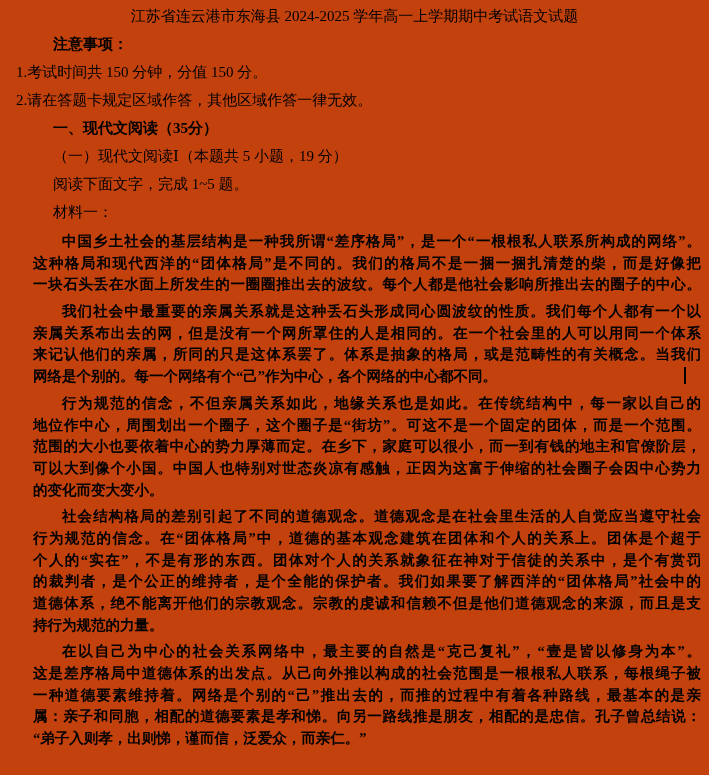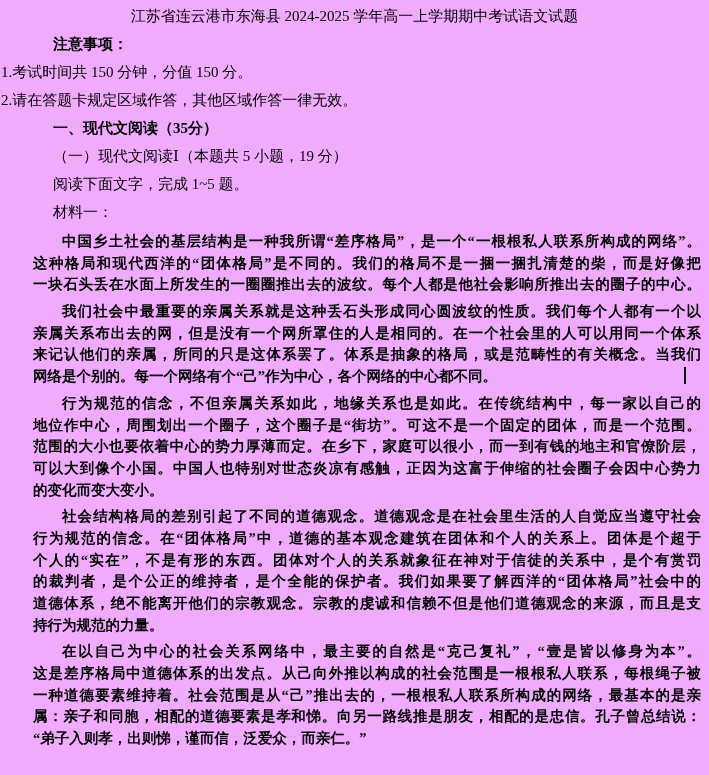--- a/index.html
+++ b/index.html
@@ -5,37 +5,37 @@
   html, body {
     margin: 0;
     padding: 0;
     background: #ffffff;
   }
   .doc {
     position: relative;
     width: 709px;
     height: 775px;
     overflow: hidden;
-    background: #f0abfc;
+    background: #c2410c;
     color: #000000;
     font-family: "Liberation Serif", "DejaVu Serif", serif;
   }
   .row {
     height: 28px;
     line-height: 28px;
     font-size: 15px;
     white-space: nowrap;
   }
   .title-row {
     margin-top: 2px;
     text-align: center;
   }
   .bold { font-weight: bold; }
   .indent-heading { padding-left: 53px; }
-  .indent-note { padding-left: 1px; }
+  .indent-note { padding-left: 16px; }
   .body-text {
     margin-left: 33px;
     width: 668px;
     font-size: 14.5px;
   }
   .para { margin-top: 5px; font-weight: bold; }
   .line {
     height: 21.7px;
     line-height: 21.7px;
     text-align: justify;
@@ -97,20 +97,20 @@
         <div class="line first">社会结构格局的差别引起了不同的道德观念。道德观念是在社会里生活的人自觉应当遵守社会</div>
         <div class="line">行为规范的信念。在“团体格局”中，道德的基本观念建筑在团体和个人的关系上。团体是个超于</div>
         <div class="line">个人的“实在”，不是有形的东西。团体对个人的关系就象征在神对于信徒的关系中，是个有赏罚</div>
         <div class="line">的裁判者，是个公正的维持者，是个全能的保护者。我们如果要了解西洋的“团体格局”社会中的</div>
         <div class="line">道德体系，绝不能离开他们的宗教观念。宗教的虔诚和信赖不但是他们道德观念的来源，而且是支</div>
         <div class="line last">持行为规范的力量。</div>
       </div>
       <div class="para">
         <div class="line first">在以自己为中心的社会关系网络中，最主要的自然是“克己复礼”，“壹是皆以修身为本”。</div>
         <div class="line">这是差序格局中道德体系的出发点。从己向外推以构成的社会范围是一根根私人联系，每根绳子被</div>
-        <div class="line">一种道德要素维持着。社会范围是从“己”推出去的，一根根私人联系所构成的网络，最基本的是亲</div>
+        <div class="line">一种道德要素维持着。网络是个别的“己”推出去的，而推的过程中有着各种路线，最基本的是亲</div>
         <div class="line">属：亲子和同胞，相配的道德要素是孝和悌。向另一路线推是朋友，相配的是忠信。孔子曾总结说：</div>
         <div class="line last">“弟子入则孝，出则悌，谨而信，泛爱众，而亲仁。”</div>
       </div>
     </div>
 
   <div class="text-cursor"></div>
 </div>
 
 </body></html>

